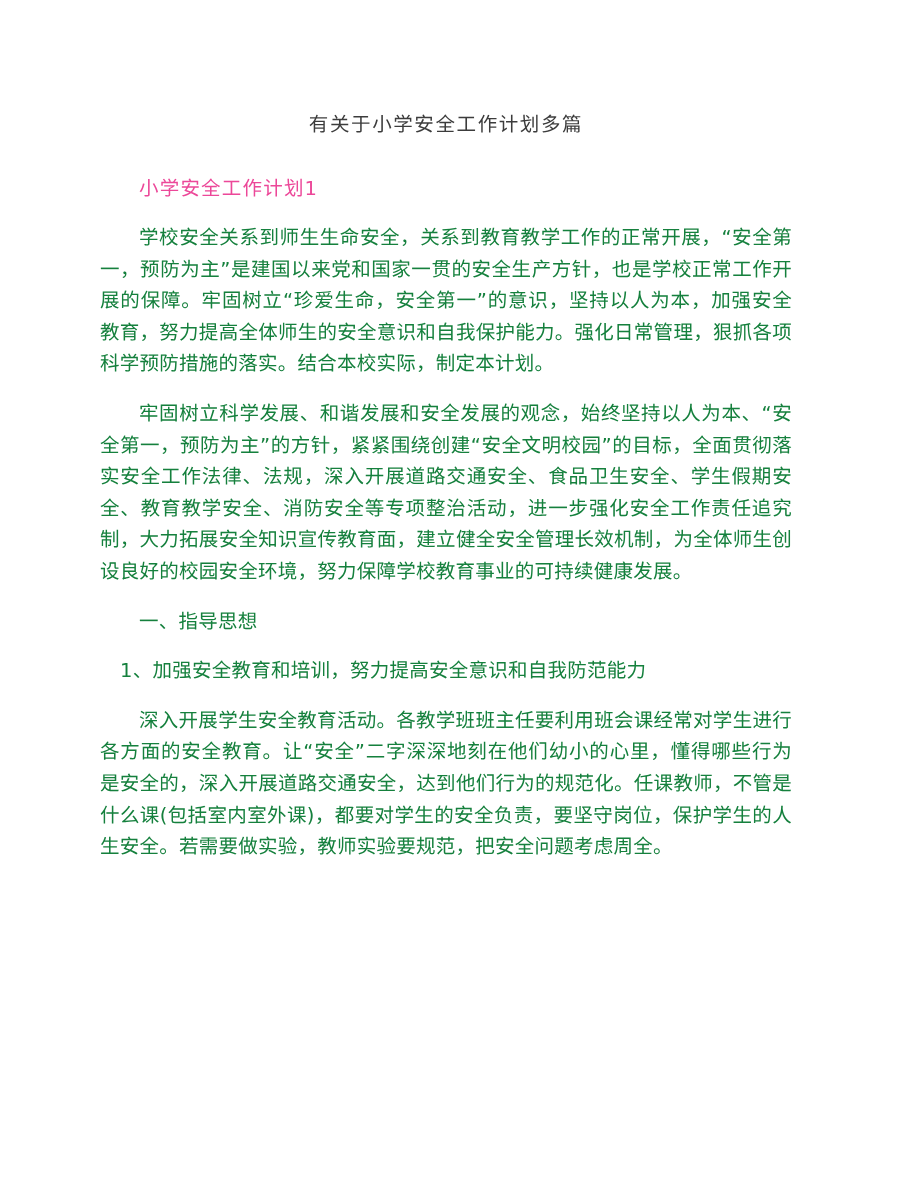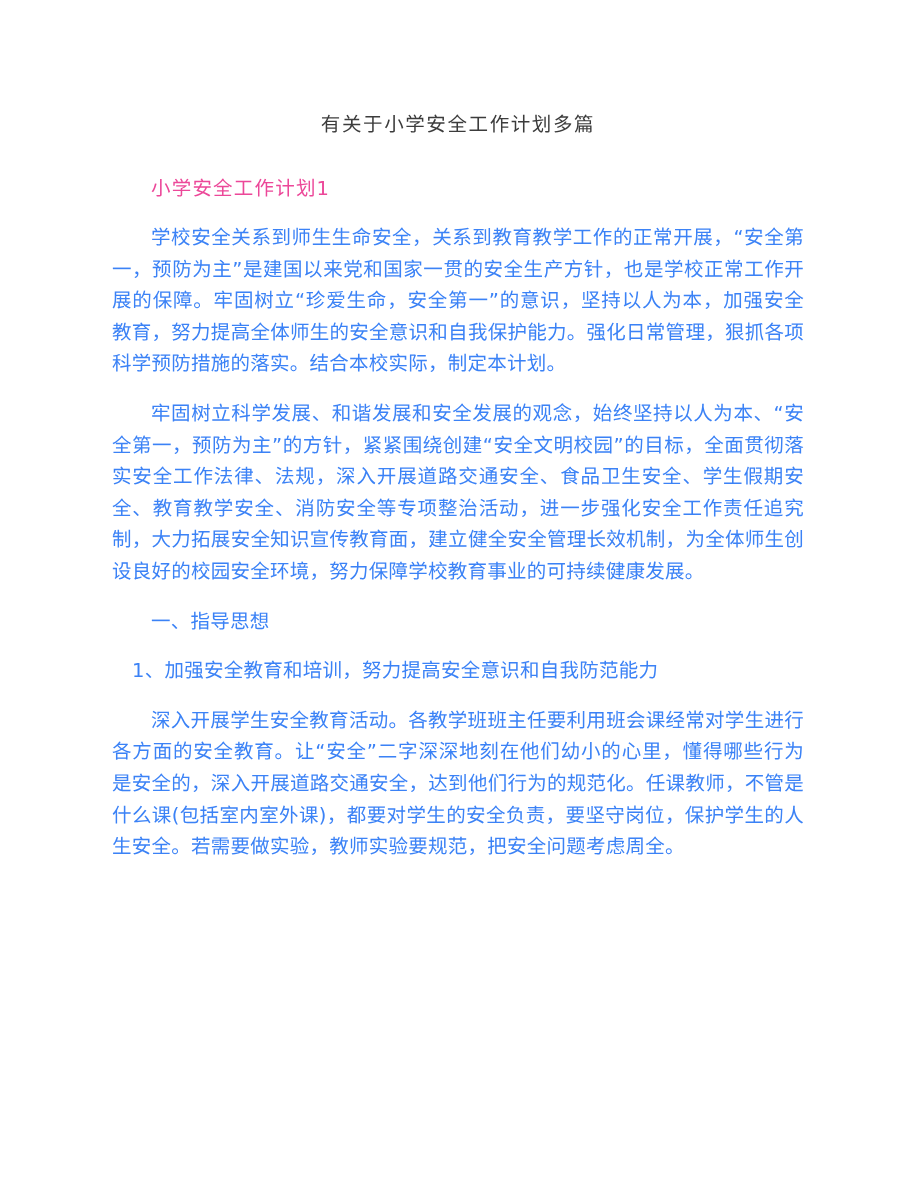--- a/index.html
+++ b/index.html
@@ -16,21 +16,21 @@
     margin: 0 auto;
     background: #ffffff;
     overflow: hidden;
     font-family: "DejaVu Sans", "Liberation Sans", sans-serif;
     color: #3a3a3a;
     box-sizing: border-box;
   }
 
   .page-body {
     position: absolute;
-    left: 112px;
+    left: 100px;
     top: 0;
     width: 692px;
   }
 
   .doc-title {
     margin: 0;
     padding: 0;
     text-align: center;
     font-weight: normal;
     font-size: 19.5px;
@@ -51,21 +51,21 @@
     text-indent: 39px;
     padding-top: 34px;
   }
 
   .para {
     margin: 0;
     padding: 0;
     font-size: 19.5px;
     line-height: 31.6px;
     letter-spacing: 0.25px;
-    color: #3b82f6;
+    color: #15803d;
     text-align: justify;
     text-justify: inter-ideograph;
     text-indent: 39px;
     padding-top: 18px;
   }
 
   .para.heading-num {
     text-indent: 39px;
   }
 

